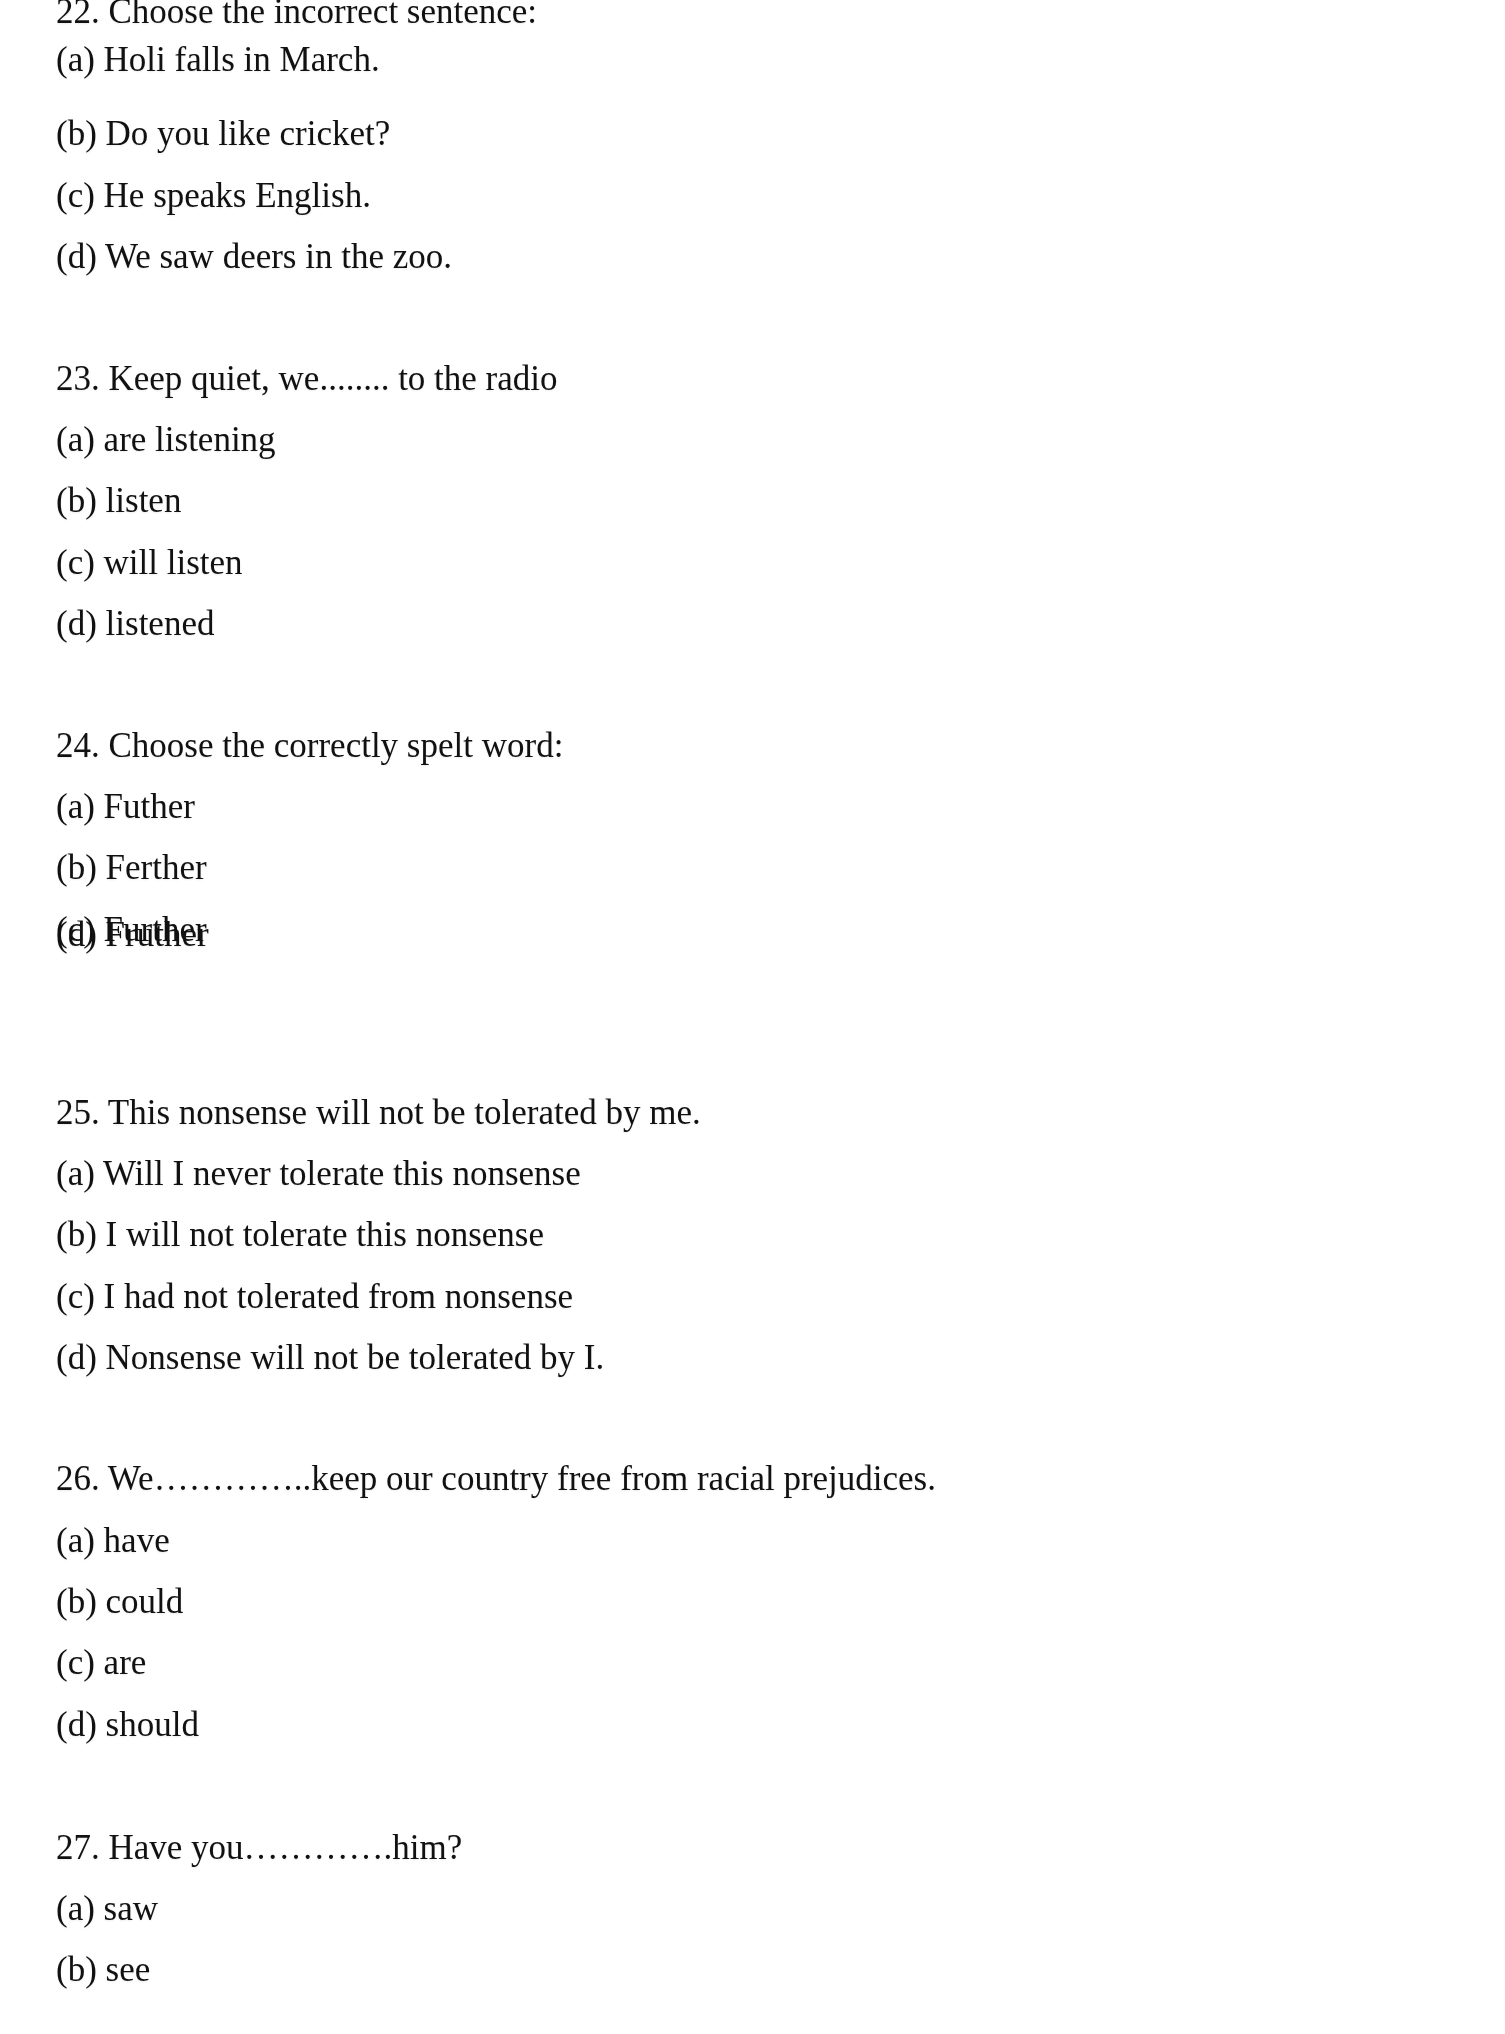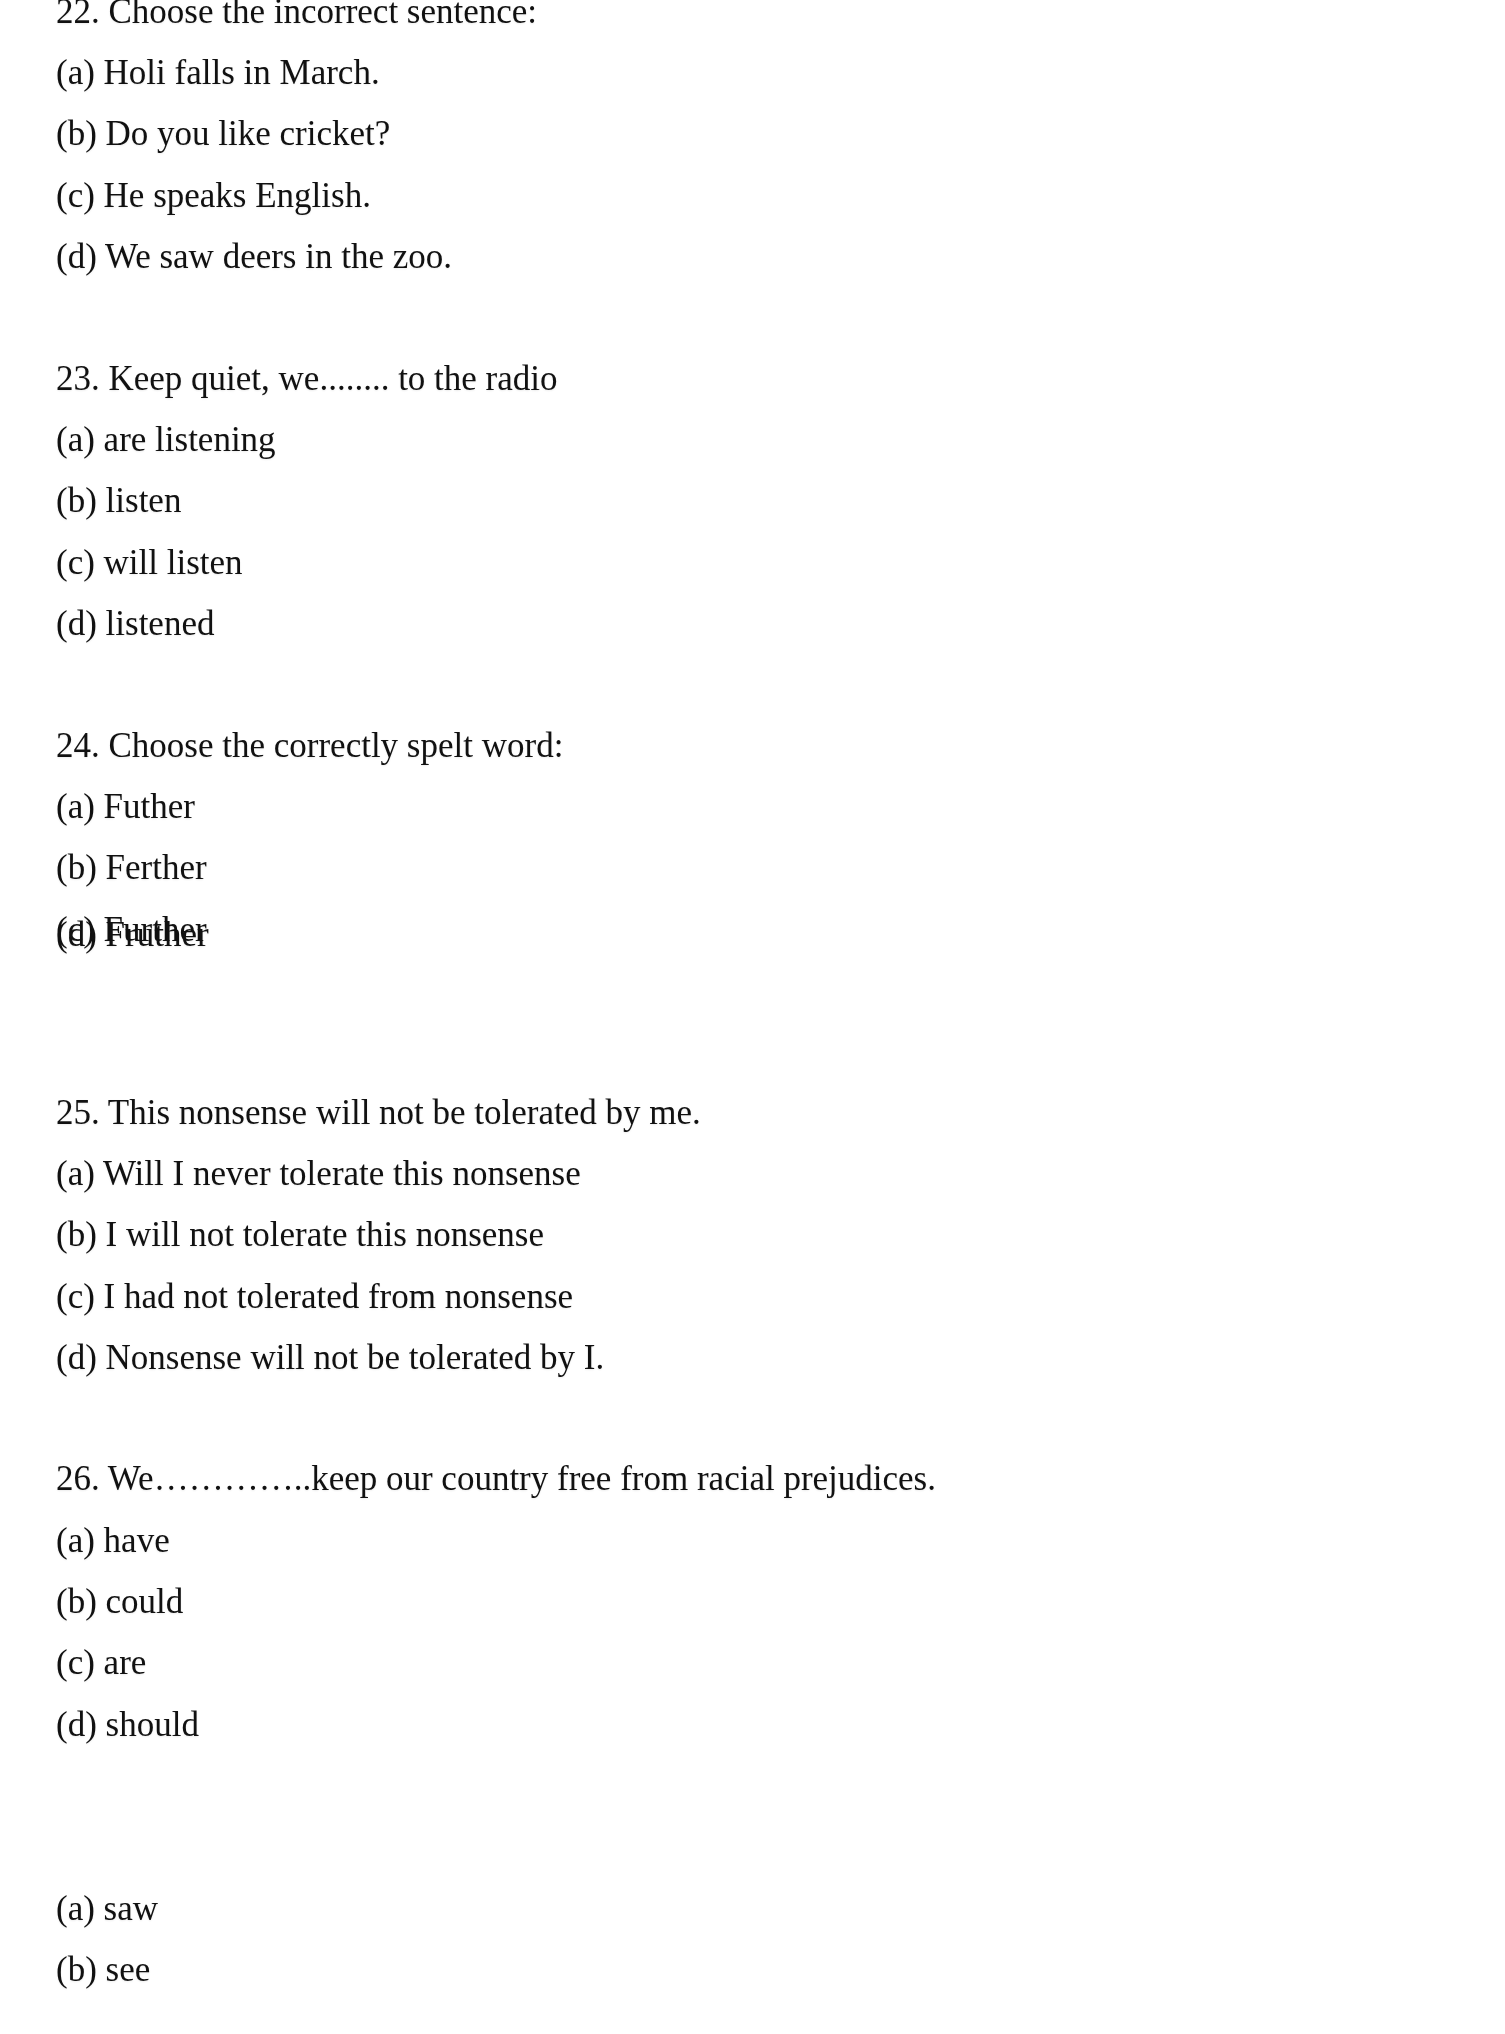--- a/index.html
+++ b/index.html
@@ -15,21 +15,21 @@
     line-height: 40px; height: 40px;
     text-shadow: 0 1px 2px rgba(0,0,0,0.08);
   }
 </style>
 </head>
 <body>
 
 <div class="page">
 
   <div class="line" style="top:-8px">22. Choose the incorrect sentence:</div>
-  <div class="line" style="top:53px">(a) Holi falls in March.</div>
+  <div class="line" style="top:40px">(a) Holi falls in March.</div>
   <div class="line" style="top:114px">(b) Do you like cricket?</div>
   <div class="line" style="top:176px">(c) He speaks English.</div>
   <div class="line" style="top:237px">(d) We saw deers in the zoo.</div>
 
   <div class="line" style="top:359px">23. Keep quiet, we........ to the radio</div>
   <div class="line" style="top:420px">(a) are listening</div>
   <div class="line" style="top:481px">(b) listen</div>
   <div class="line" style="top:543px">(c) will listen</div>
   <div class="line" style="top:604px">(d) listened</div>
 
@@ -44,15 +44,16 @@
   <div class="line" style="top:1215px">(b) I will not tolerate this nonsense</div>
   <div class="line" style="top:1277px">(c) I had not tolerated from nonsense</div>
   <div class="line" style="top:1338px">(d) Nonsense will not be tolerated by I.</div>
 
   <div class="line" style="top:1459px">26. We…………..keep our country free from racial prejudices.</div>
   <div class="line" style="top:1521px">(a) have</div>
   <div class="line" style="top:1582px">(b) could</div>
   <div class="line" style="top:1643px">(c) are</div>
   <div class="line" style="top:1705px">(d) should</div>
 
+  <div class="line" style="top:1828px">27. Have you………….him?</div>
   <div class="line" style="top:1889px">(a) saw</div>
   <div class="line" style="top:1950px">(b) see</div>
 </div>
 
 </body></html>

